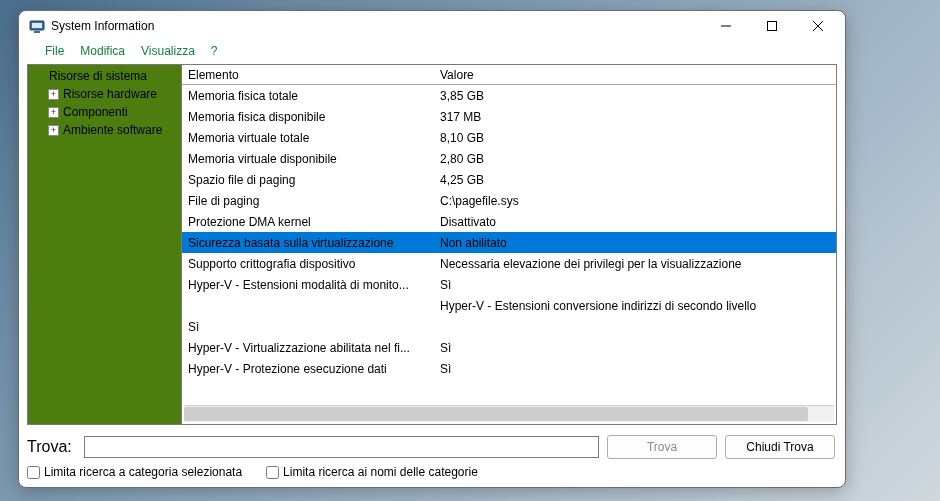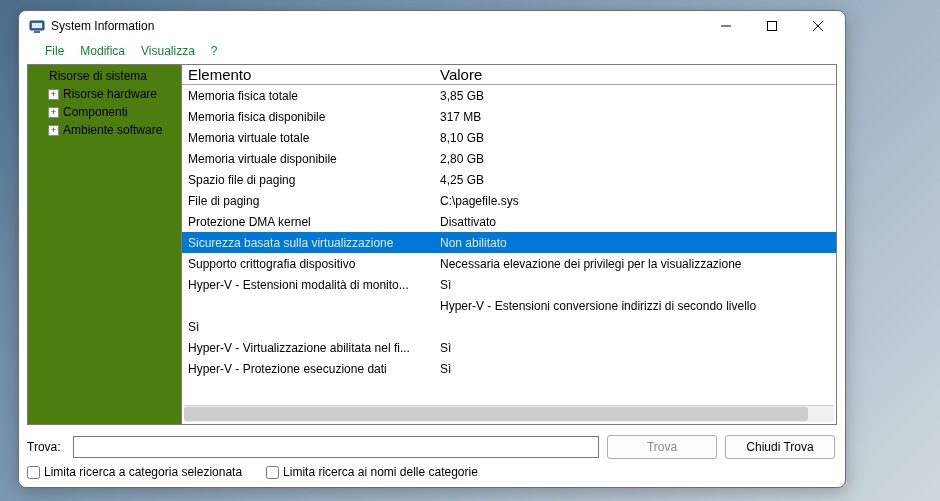--- a/index.html
+++ b/index.html
@@ -93,38 +93,38 @@
     display: flex;
     flex-direction: column;
     min-width: 0;
     background: #fff;
   }
   .list-header {
     display: flex;
     height: 20px;
     align-items: center;
     border-bottom: 1px solid #a8a8a8;
-    font-size: 15px;
+    font-size: 12px;
     color: #000;
   }
   .col-el { width: 254px; padding-left: 6px; }
   .col-val { flex: 1; padding-left: 4px; }
   .list-body {
     flex: 1;
     overflow: hidden;
     position: relative;
   }
   .row {
     display: flex;
     height: 21px;
     align-items: center;
     font-size: 12px;
     color: #000;
   }
-  .row.selected { background: #0078d7; color: #e5e5e5; }
+  .row.selected { background: #0078d7; color: #000000; }
   .cell-el {
     width: 254px; padding-left: 6px;
     white-space: nowrap; overflow: hidden; text-overflow: ellipsis;
   }
   .cell-val {
     flex: 1; padding-left: 4px;
     white-space: nowrap; overflow: hidden; text-overflow: ellipsis;
   }
   .hscroll-track {
     height: 17px;
@@ -138,21 +138,21 @@
     left: 0; top: 1px; height: 14px; width: 96%;
     background: #cdcdcd;
     border-radius: 2px;
   }
   .find-area {
     display: flex;
     align-items: center;
     padding: 6px 10px 2px 8px;
     gap: 8px;
   }
-  .find-label { font-size: 12px; color: #000; width: auto; padding-right:4px;}
+  .find-label { font-size: 16px; color: #000; width: auto; padding-right:4px;}
   .find-input {
     flex: 1;
     height: 22px;
     border: 1px solid #7a7a7a;
     padding: 0 4px;
     font-size: 12px;
     background: #fff;
   }
   .btn {
     height: 24px;

